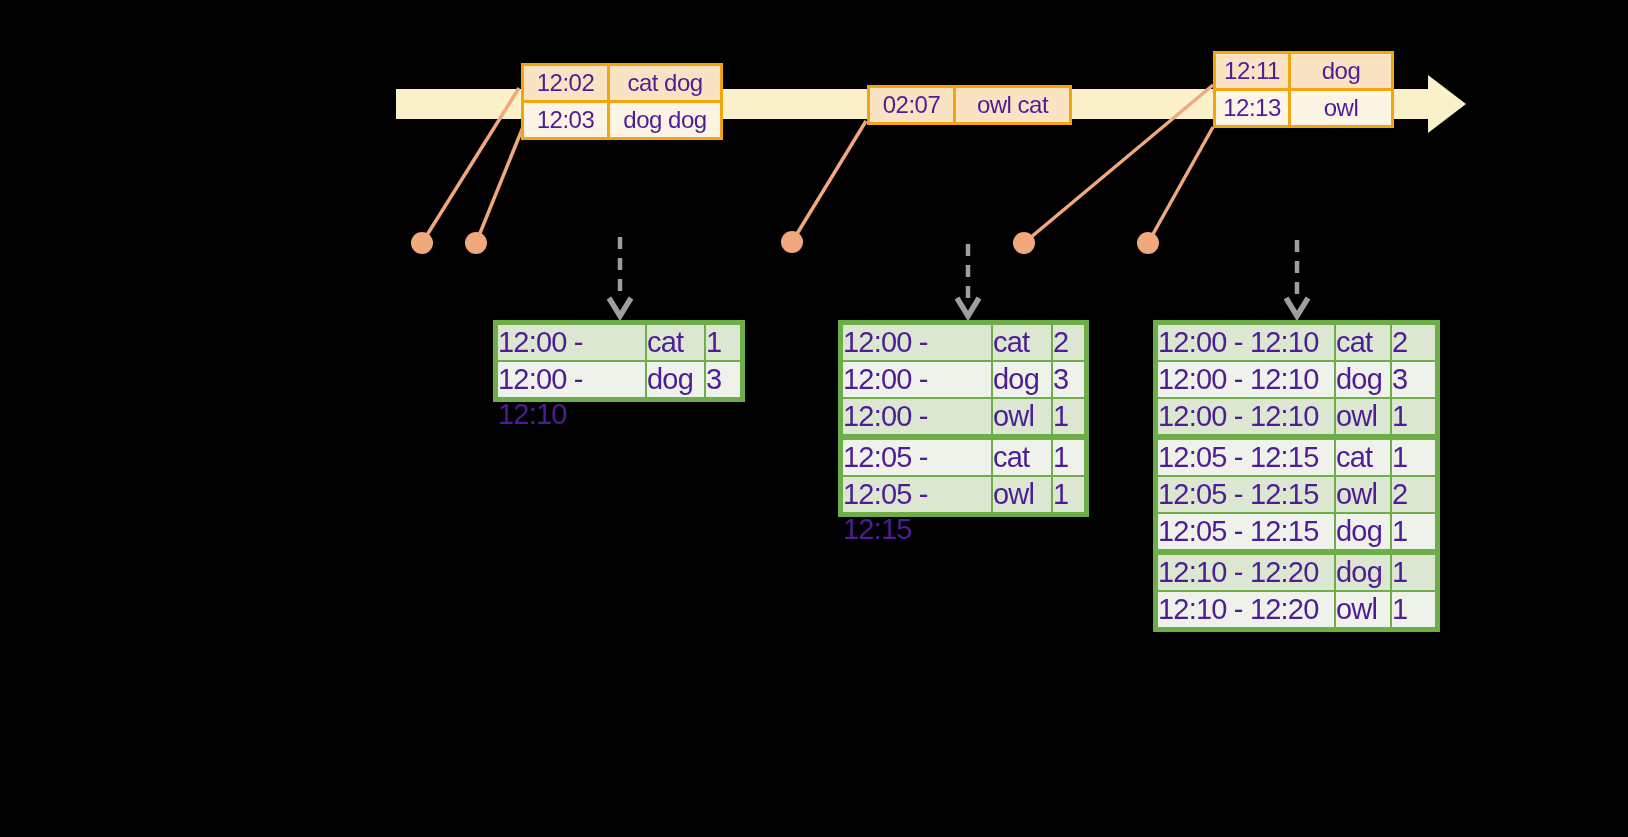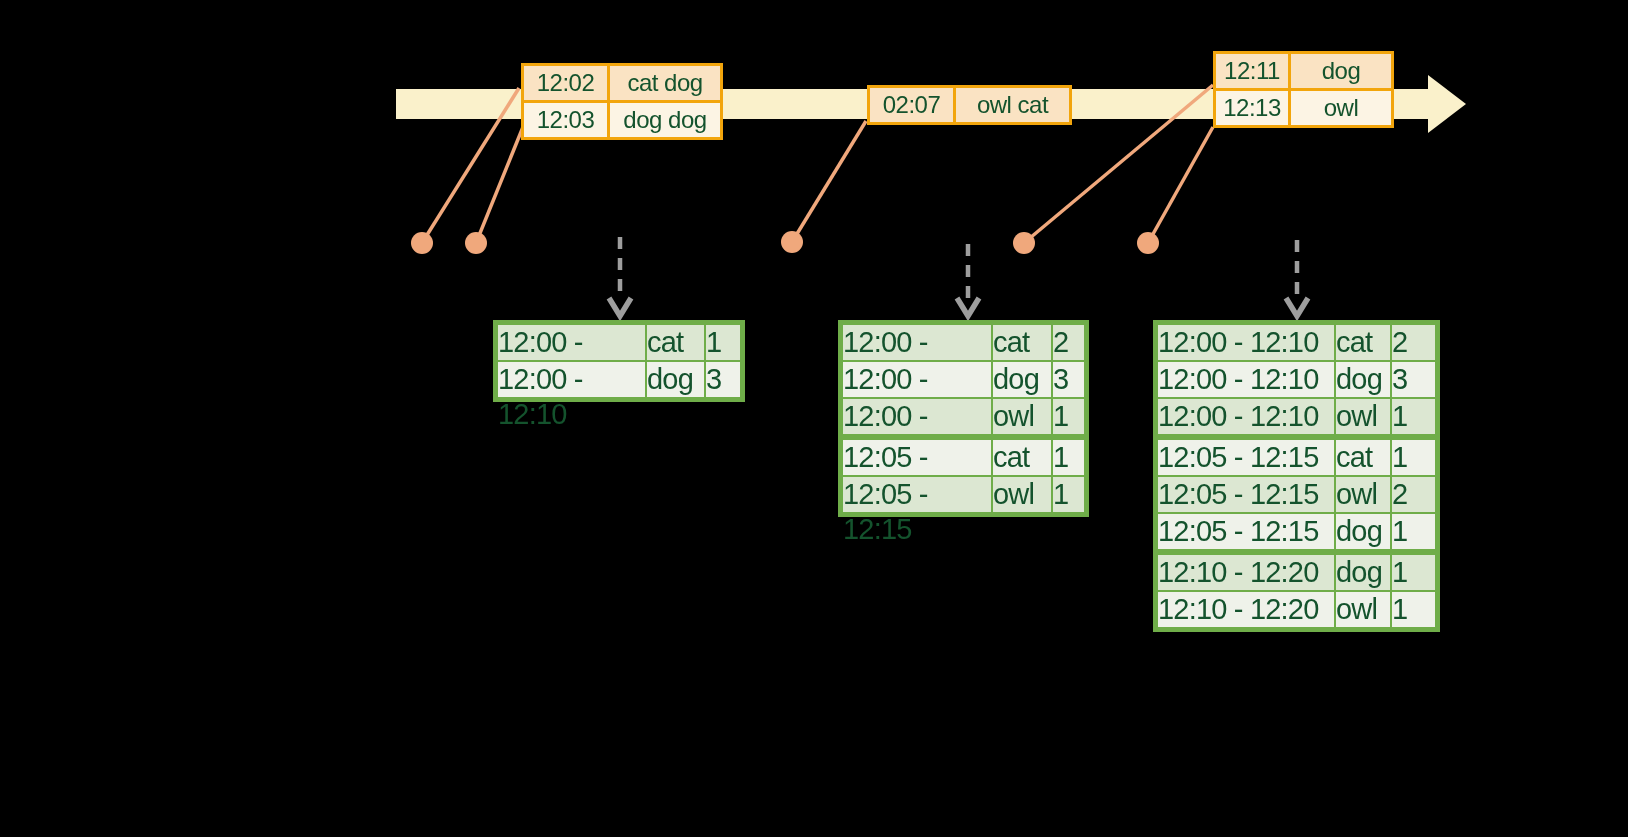--- a/index.html
+++ b/index.html
@@ -1,17 +1,17 @@
 <!DOCTYPE html>
 <html><head>
 <meta charset="utf-8">
 <style>
   html,body{margin:0;padding:0;background:#000;}
   #canvas{position:relative;width:1628px;height:837px;background:#000;overflow:hidden;
-          font-family:"Liberation Sans",sans-serif;color:#14532d;}
+          font-family:"Liberation Sans",sans-serif;color:#4c1d95;}
   #gfx{position:absolute;left:0;top:0;}
 
   
   .etable{position:absolute;display:grid;gap:3px;padding:3px;background:#f2a50c;}
   .ecell{height:34px;line-height:34px;text-align:center;font-size:24px;letter-spacing:-0.5px;}
   .shade-peach{background:#fae3c3;}
   .shade-cream{background:#fcf4e4;text-align:center;}
 
   
   .gtable{position:absolute;display:grid;gap:2px;padding:5px;background:#6fad49;}

